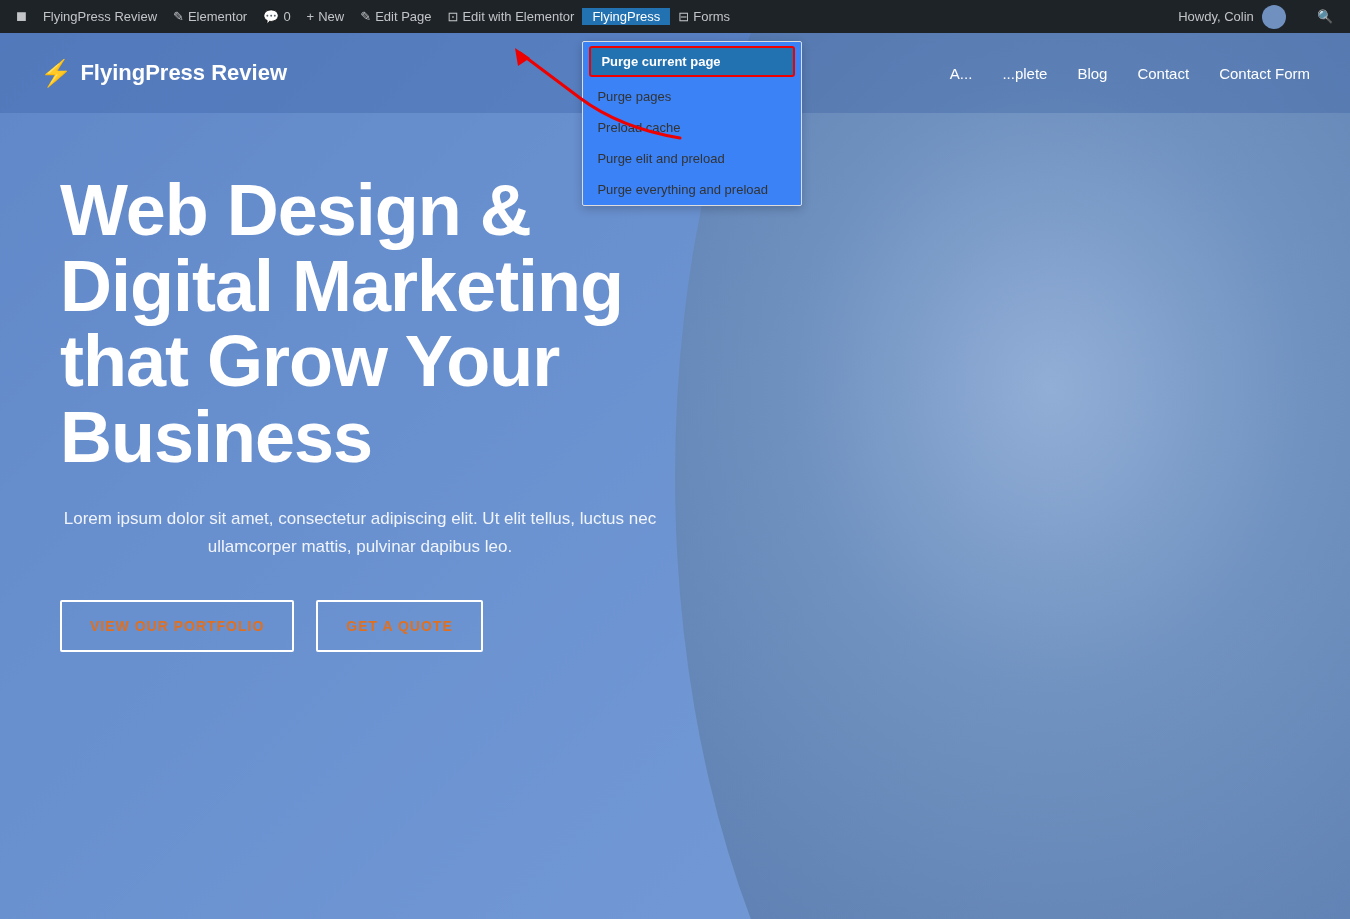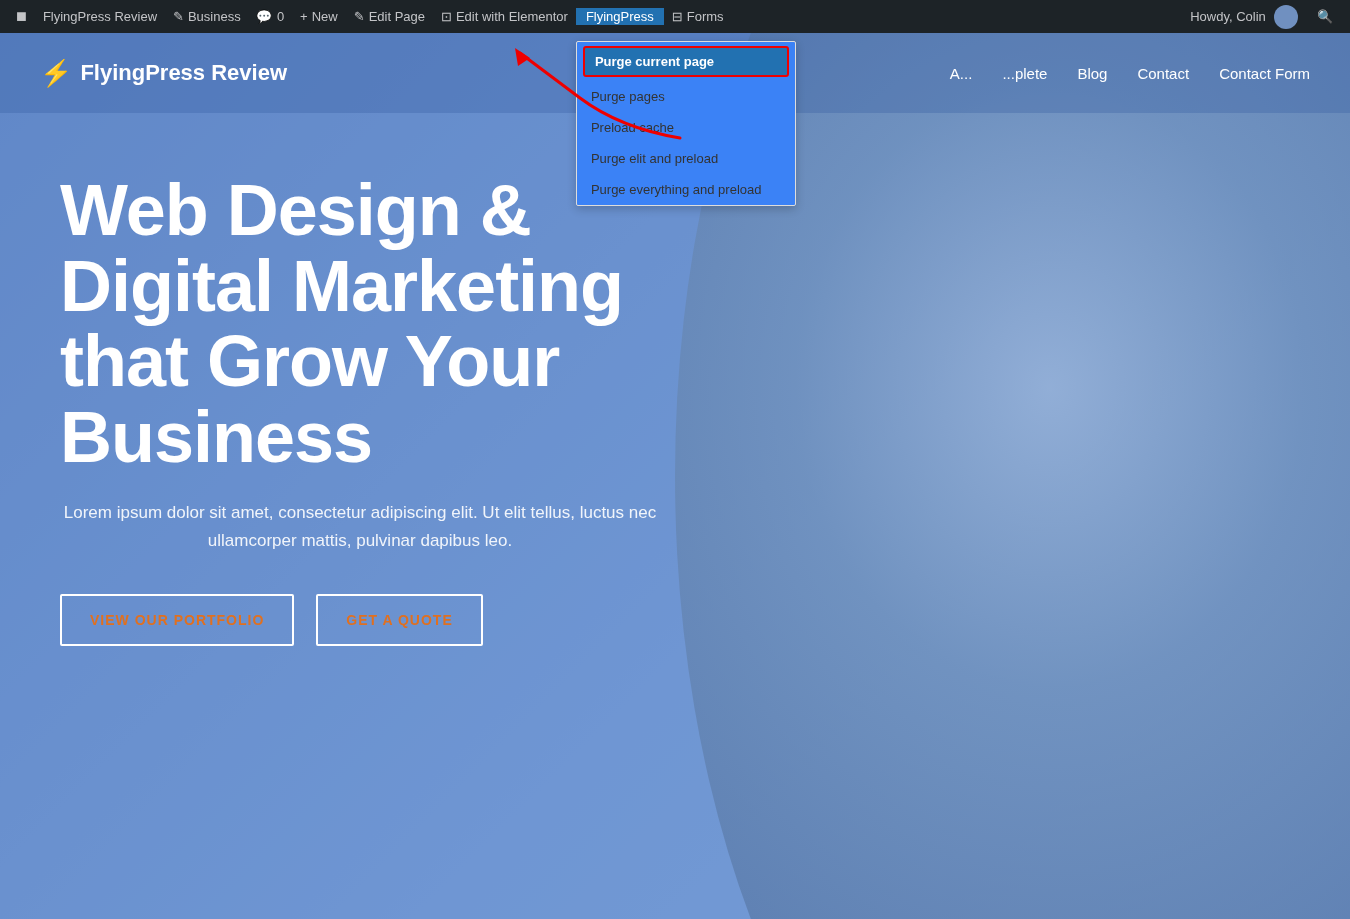--- a/index.html
+++ b/index.html
@@ -26,21 +26,21 @@
       cursor: pointer;
       white-space: nowrap;
       color: #c3c4c7;
       font-size: 13px;
       gap: 4px;
     }
     .admin-bar-right {
       margin-left: auto;
       display: flex;
       align-items: center;
-      gap: 4px;
+      gap: 16px;
     }
     .flyingpress-menu {
       background: #2271b1;
       color: #fff !important;
       padding: 0 10px;
       height: 100%;
       display: flex;
       align-items: center;
       cursor: pointer;
       font-size: 13px;
@@ -154,21 +154,21 @@
       z-index: 10;
       padding: 60px 60px 40px 60px;
       max-width: 720px;
     }
     .hero-title {
       font-size: 72px;
       font-weight: 900;
       color: #fff;
       line-height: 1.05;
       letter-spacing: -1px;
-      margin-bottom: 24px;
+      margin-bottom: 30px;
     }
     .hero-subtitle {
       font-size: 17px;
       color: rgba(255,255,255,0.9);
       line-height: 1.6;
       margin-bottom: 40px;
       max-width: 600px;
       text-align: center;
     }
     .hero-buttons {
@@ -206,21 +206,21 @@
 
 <div id="admin-bar">
   <div class="admin-bar-item">
     <span class="wp-logo">■</span>
   </div>
   <div class="admin-bar-item">
     <span>FlyingPress Review</span>
   </div>
   <div class="admin-bar-item">
     <span>✎</span>
-    <span>Business</span>
+    <span>Elementor</span>
   </div>
   <div class="admin-bar-item">
     <span>💬</span>
     <span>0</span>
   </div>
   <div class="admin-bar-item">
     <span>+</span>
     <span>New</span>
   </div>
   <div class="admin-bar-item">

